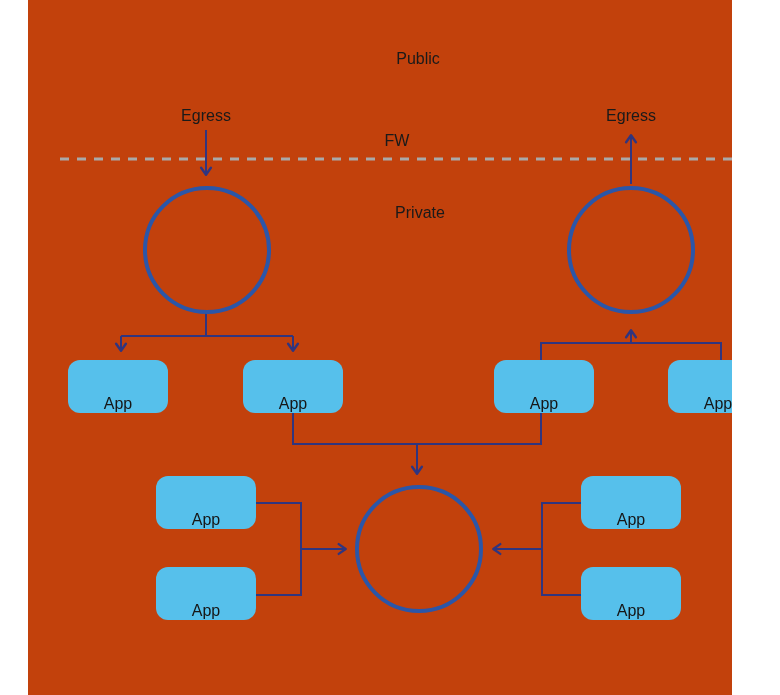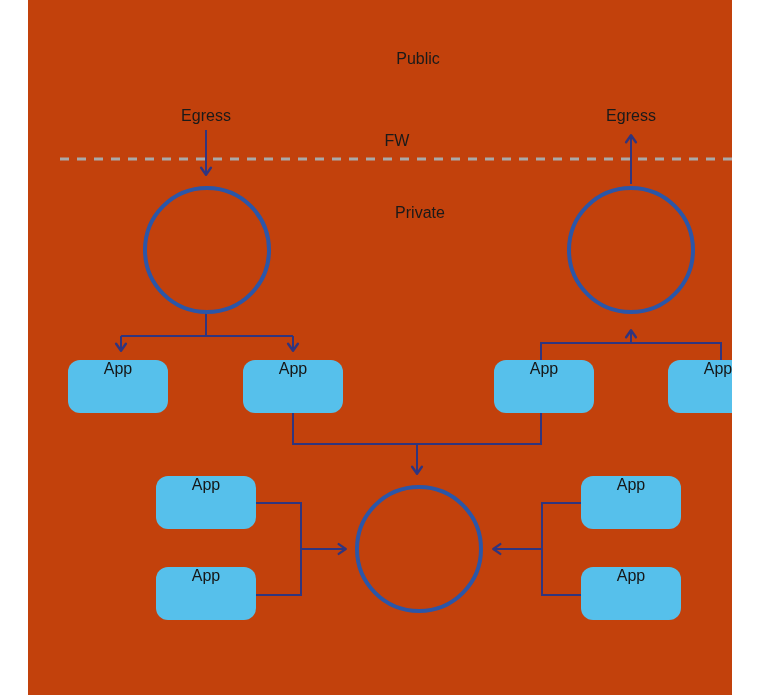--- a/index.html
+++ b/index.html
@@ -25,21 +25,21 @@
     line-height: 18px;
     white-space: nowrap;
   }
   .app-box {
     position: absolute;
     width: 100px;
     height: 53px;
     background: #56c0eb;
     border-radius: 12px;
     display: flex;
-    align-items: flex-start;
+    align-items: flex-end;
     justify-content: center;
     color: #161616;
     font-size: 16px;
   }
 </style>
 </head>
 <body>
 
 <div class="canvas">
 

